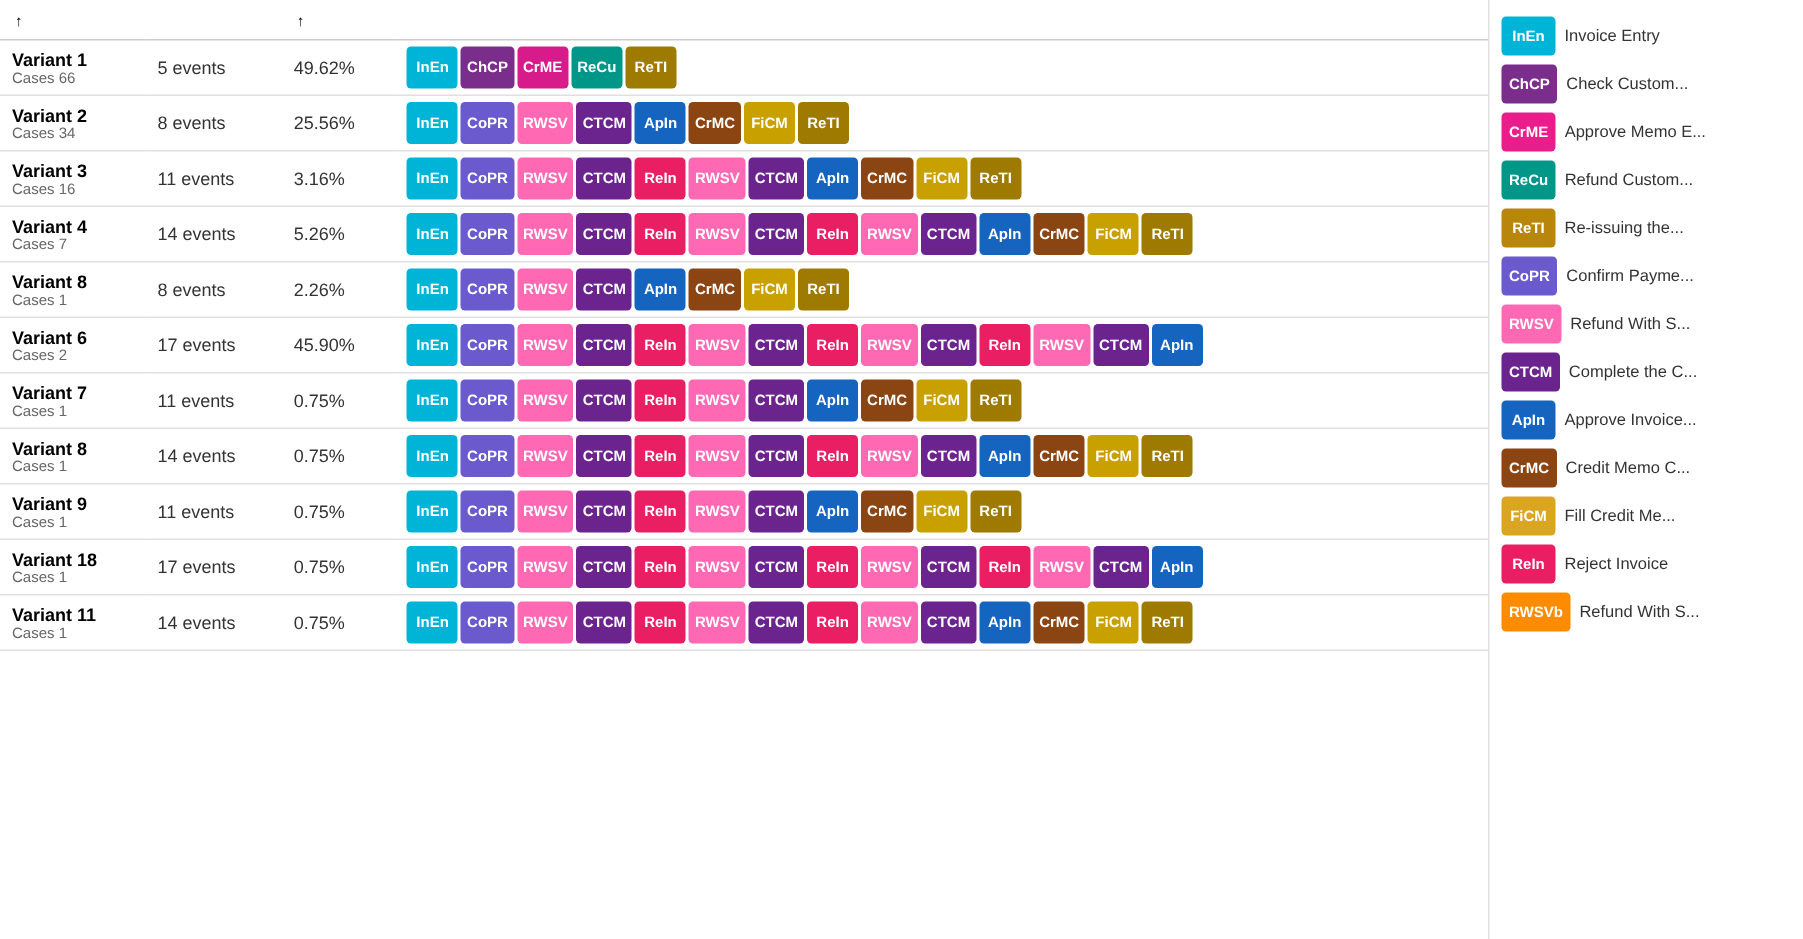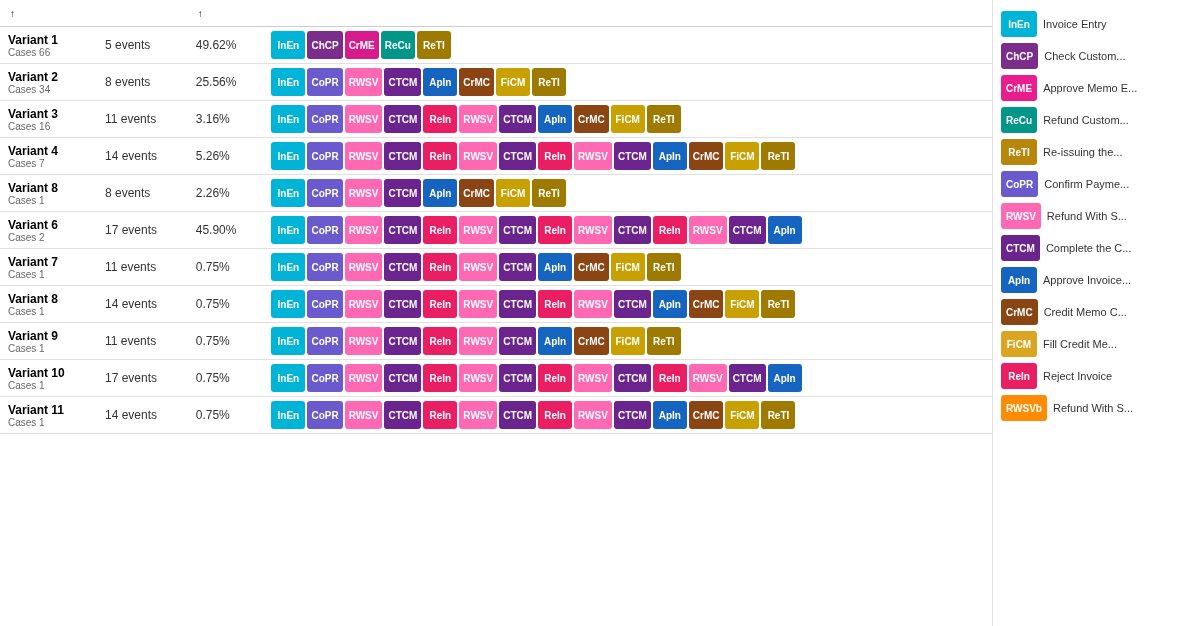--- a/index.html
+++ b/index.html
@@ -332,21 +332,21 @@
                 <span class="tag" style="background: rgb(107, 35, 142);">CTCM</span>
                 <span class="tag" style="background: rgb(21, 101, 192);">ApIn</span>
                 <span class="tag" style="background: rgb(139, 69, 19);">CrMC</span>
                 <span class="tag" style="background: rgb(200, 160, 0);">FiCM</span>
                 <span class="tag" style="background: rgb(158, 123, 0);">ReTI</span>
               </div>
             </td>
           </tr>
           <tr>
             <td>
-              <div class="variant-name">Variant 10</div>
+              <div class="variant-name">Variant 18</div>
               <div class="cases-sub">Cases 1</div>
             </td>
             <td class="events-cell">17 events</td>
             <td class="cases-pct-cell">0.75%</td>
             <td>
               <div class="sequence-cell">
                 <span class="tag" style="background: rgb(0, 180, 216);">InEn</span>
                 <span class="tag" style="background: rgb(106, 90, 205);">CoPR</span>
                 <span class="tag" style="background: rgb(255, 105, 180);">RWSV</span>
                 <span class="tag" style="background: rgb(107, 35, 142);">CTCM</span>

